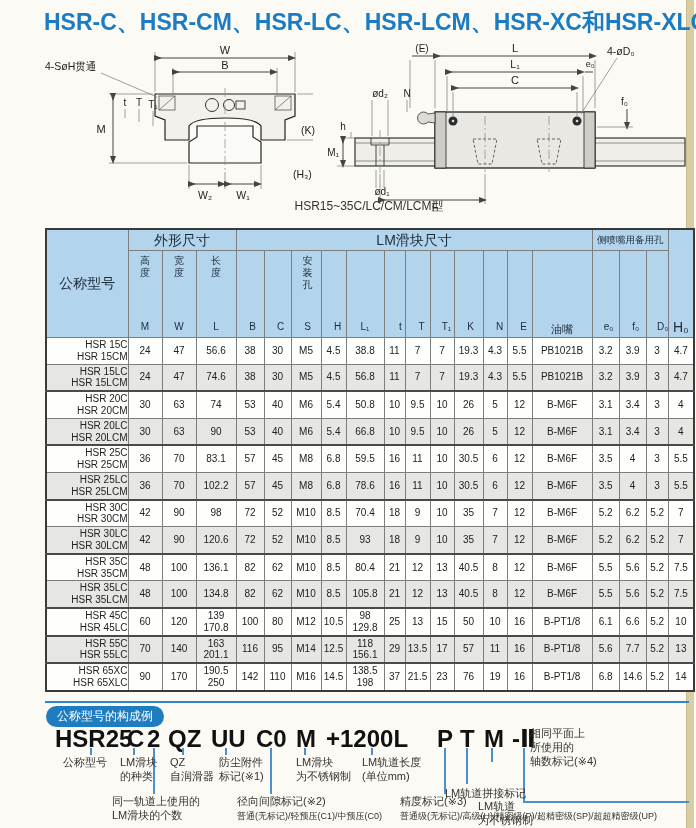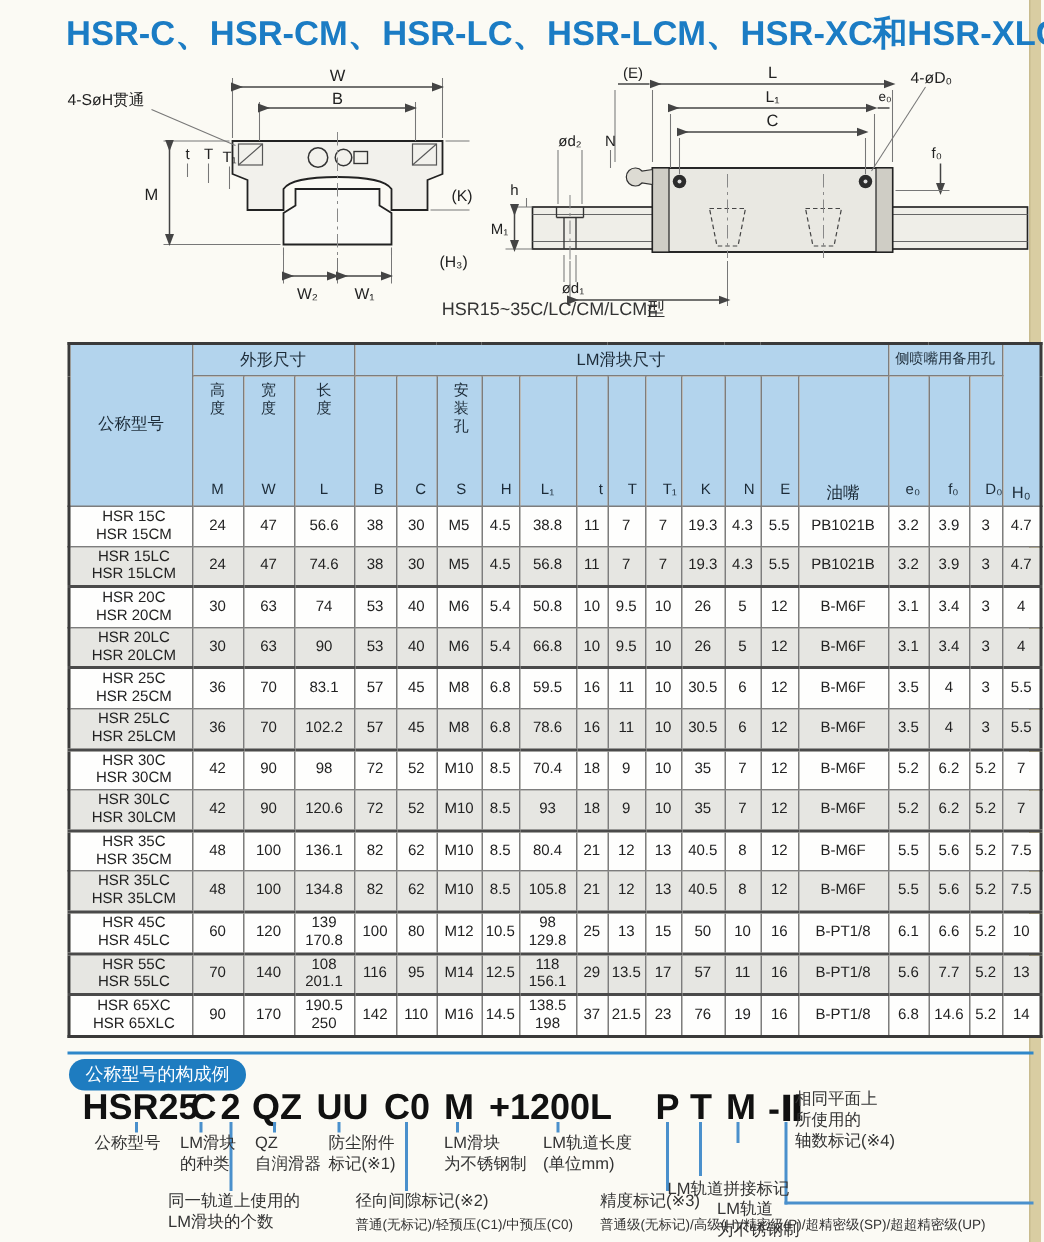--- a/index.html
+++ b/index.html
@@ -15,22 +15,22 @@
   .cl{stroke:#888;stroke-width:0.7;stroke-dasharray:9 3 2 3;fill:none;}
   .shape{stroke:#222;stroke-width:1.2;}
   
   .spec-table{position:absolute;left:45px;top:228px;width:648px;border-collapse:collapse;table-layout:fixed;
               font-size:10px;line-height:1.18;border:2px solid #3a3a3a;}
   .spec-table th,.spec-table td{border:1px solid #7d7d7d;padding:1px 0;text-align:center;white-space:pre-line;overflow:hidden;}
   .spec-table thead th{background:#b3d4ed;font-weight:normal;color:#1c2b38;}
   .spec-table td{background:#fefefd;}
   .spec-table tr.alt td{background:#e6e6e2;}
   .spec-table tr.grp td{border-top:2px solid #4a4a4a;}
-  .spec-table td.model{text-align:center;padding-left:4px;}
-  .grp-row th{height:18px;font-size:11px;}
+  .spec-table td.model{text-align:right;padding-left:4px;}
+  .grp-row th{height:18px;font-size:14px;}
   .sub-row th{height:84px;vertical-align:bottom;}
   .vstack{height:84px;display:flex;flex-direction:column;justify-content:space-between;align-items:center;padding:3px 16px;box-sizing:border-box;}
   .vstack .only-bot{margin-top:auto;}
   .model-head{font-size:12px;}
   .h0-head{vertical-align:bottom;padding-bottom:6px;}
   .nipple-head{vertical-align:middle;font-size:11px;}
   
   .comp-rule{position:absolute;left:45px;top:701px;width:644px;height:2px;background:#2f87c9;}
   .comp-pill{position:absolute;left:46px;top:706px;background:#1e7cc0;color:#fff;font-size:12px;
              padding:2px 11px;border-radius:11px;}
@@ -496,21 +496,21 @@
         <td>6.1</td>
         <td>6.6</td>
         <td>5.2</td>
         <td>10</td>
       </tr>
       <tr class="alt grp">
         <td class="model">HSR 55C
 HSR 55LC</td>
         <td>70</td>
         <td>140</td>
-        <td>108
+        <td>163
 201.1</td>
         <td>116</td>
         <td>95</td>
         <td>M14</td>
         <td>12.5</td>
         <td>118
 156.1</td>
         <td>29</td>
         <td>13.5</td>
         <td>17</td>

